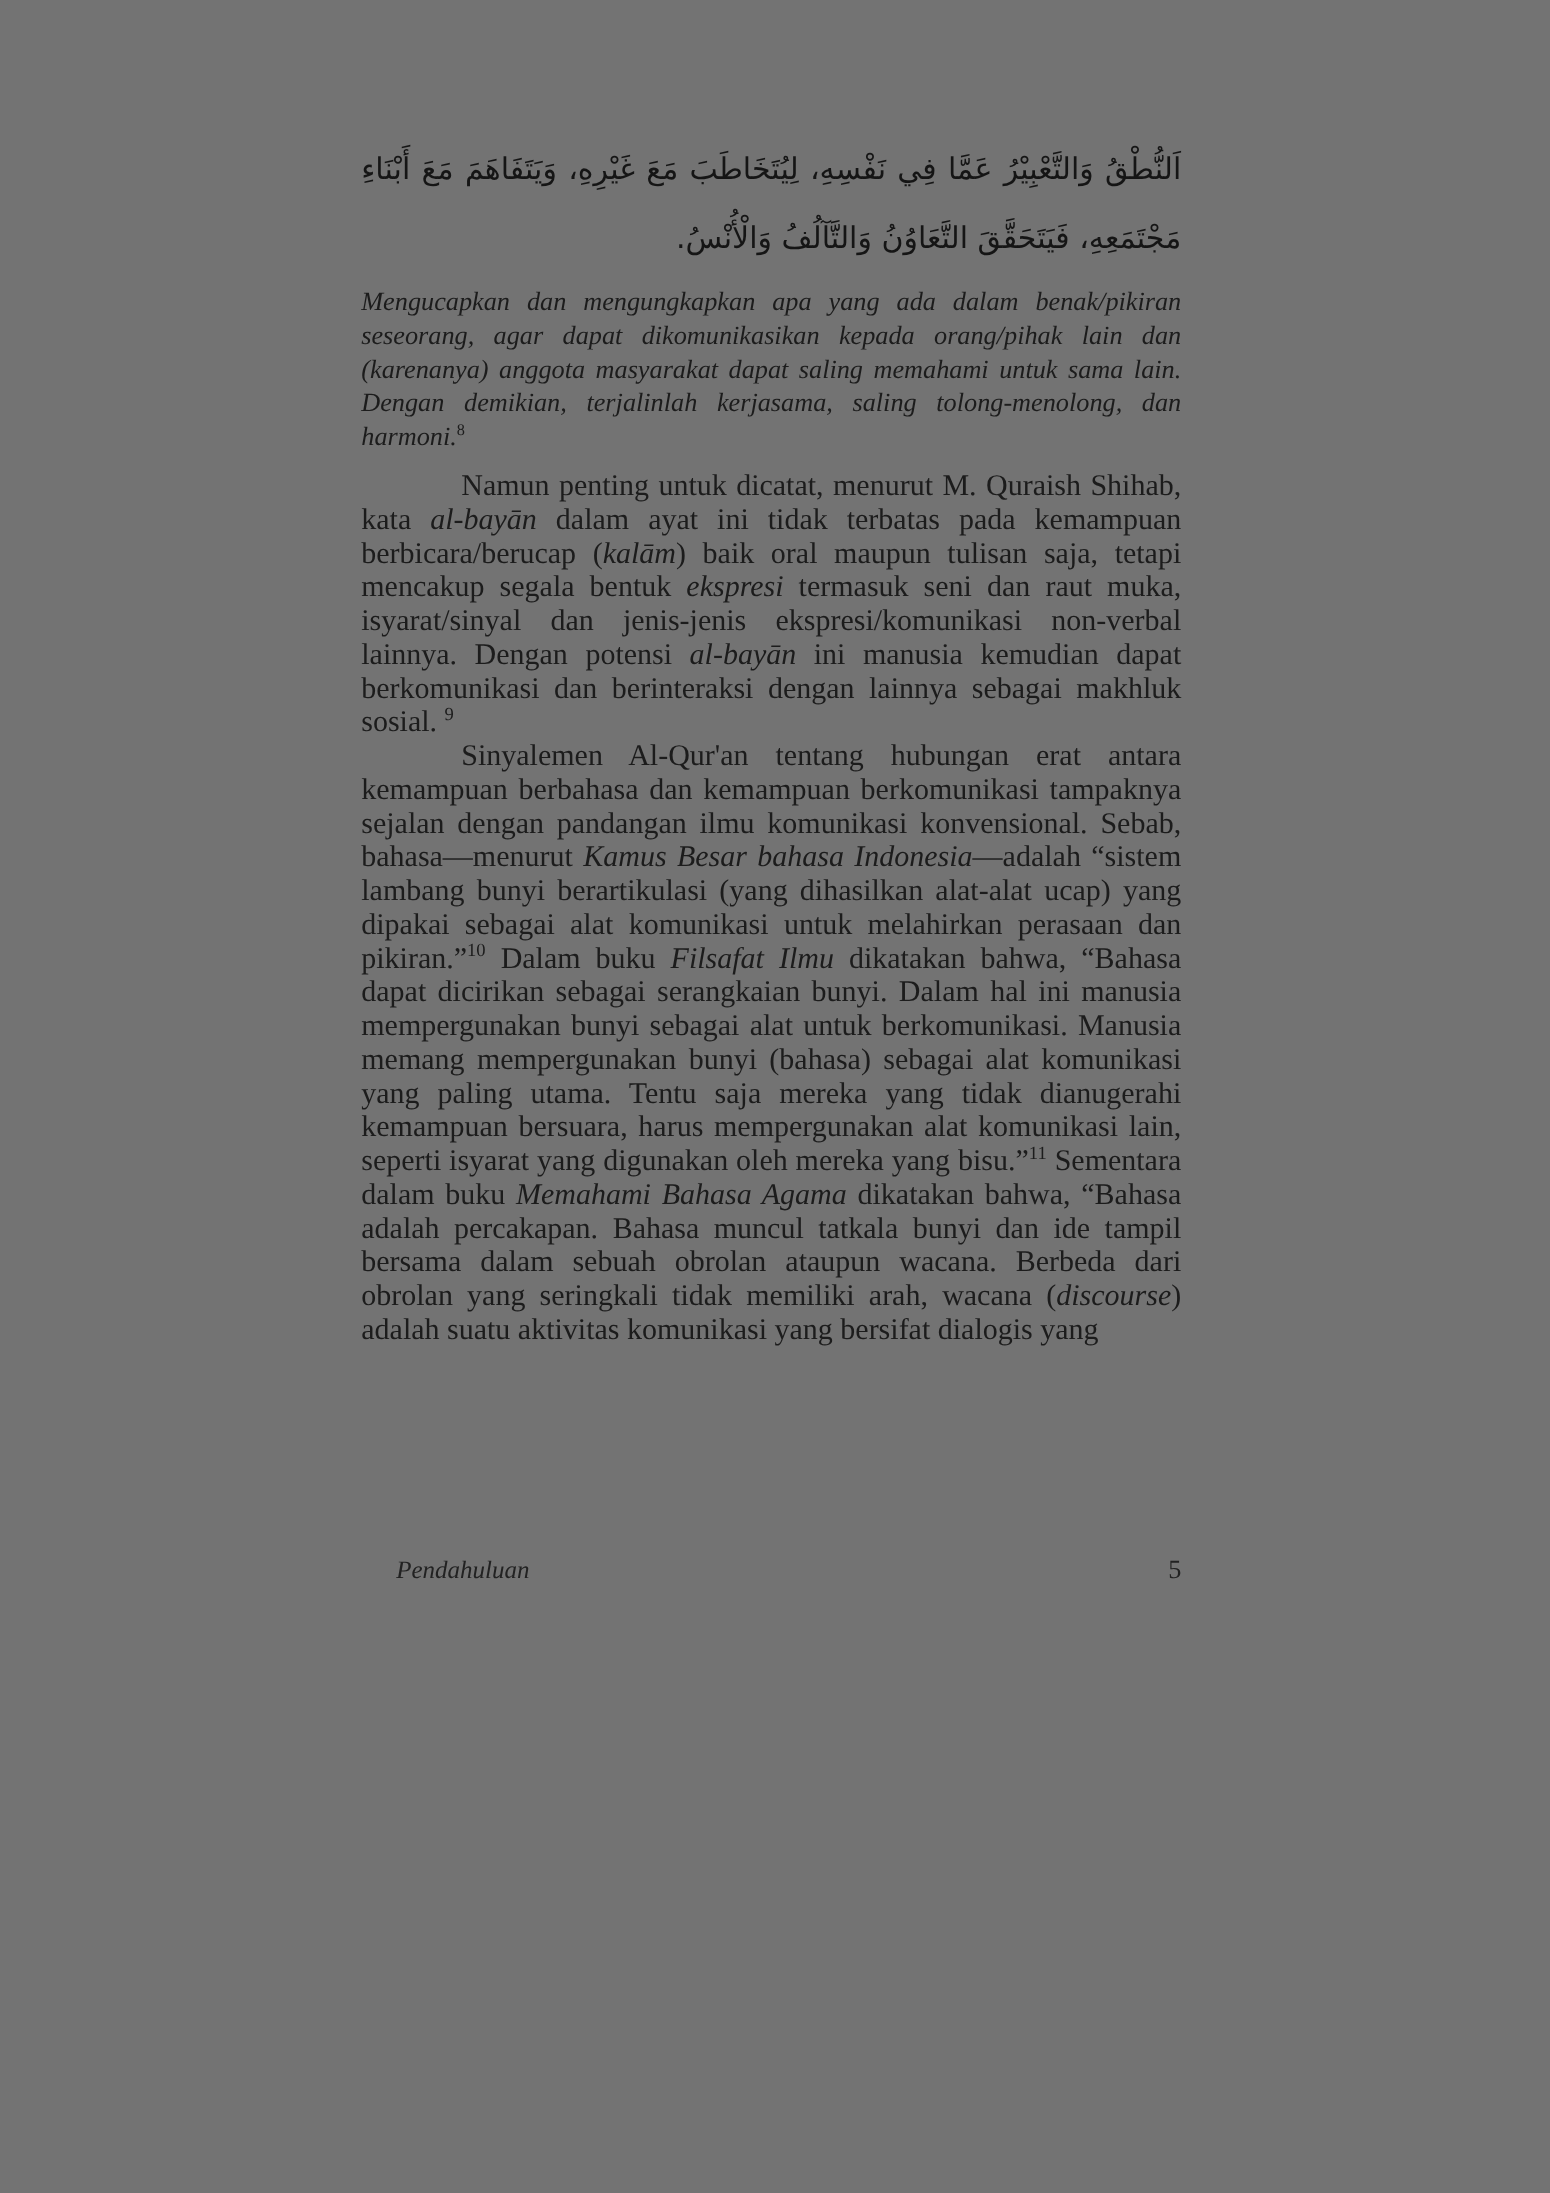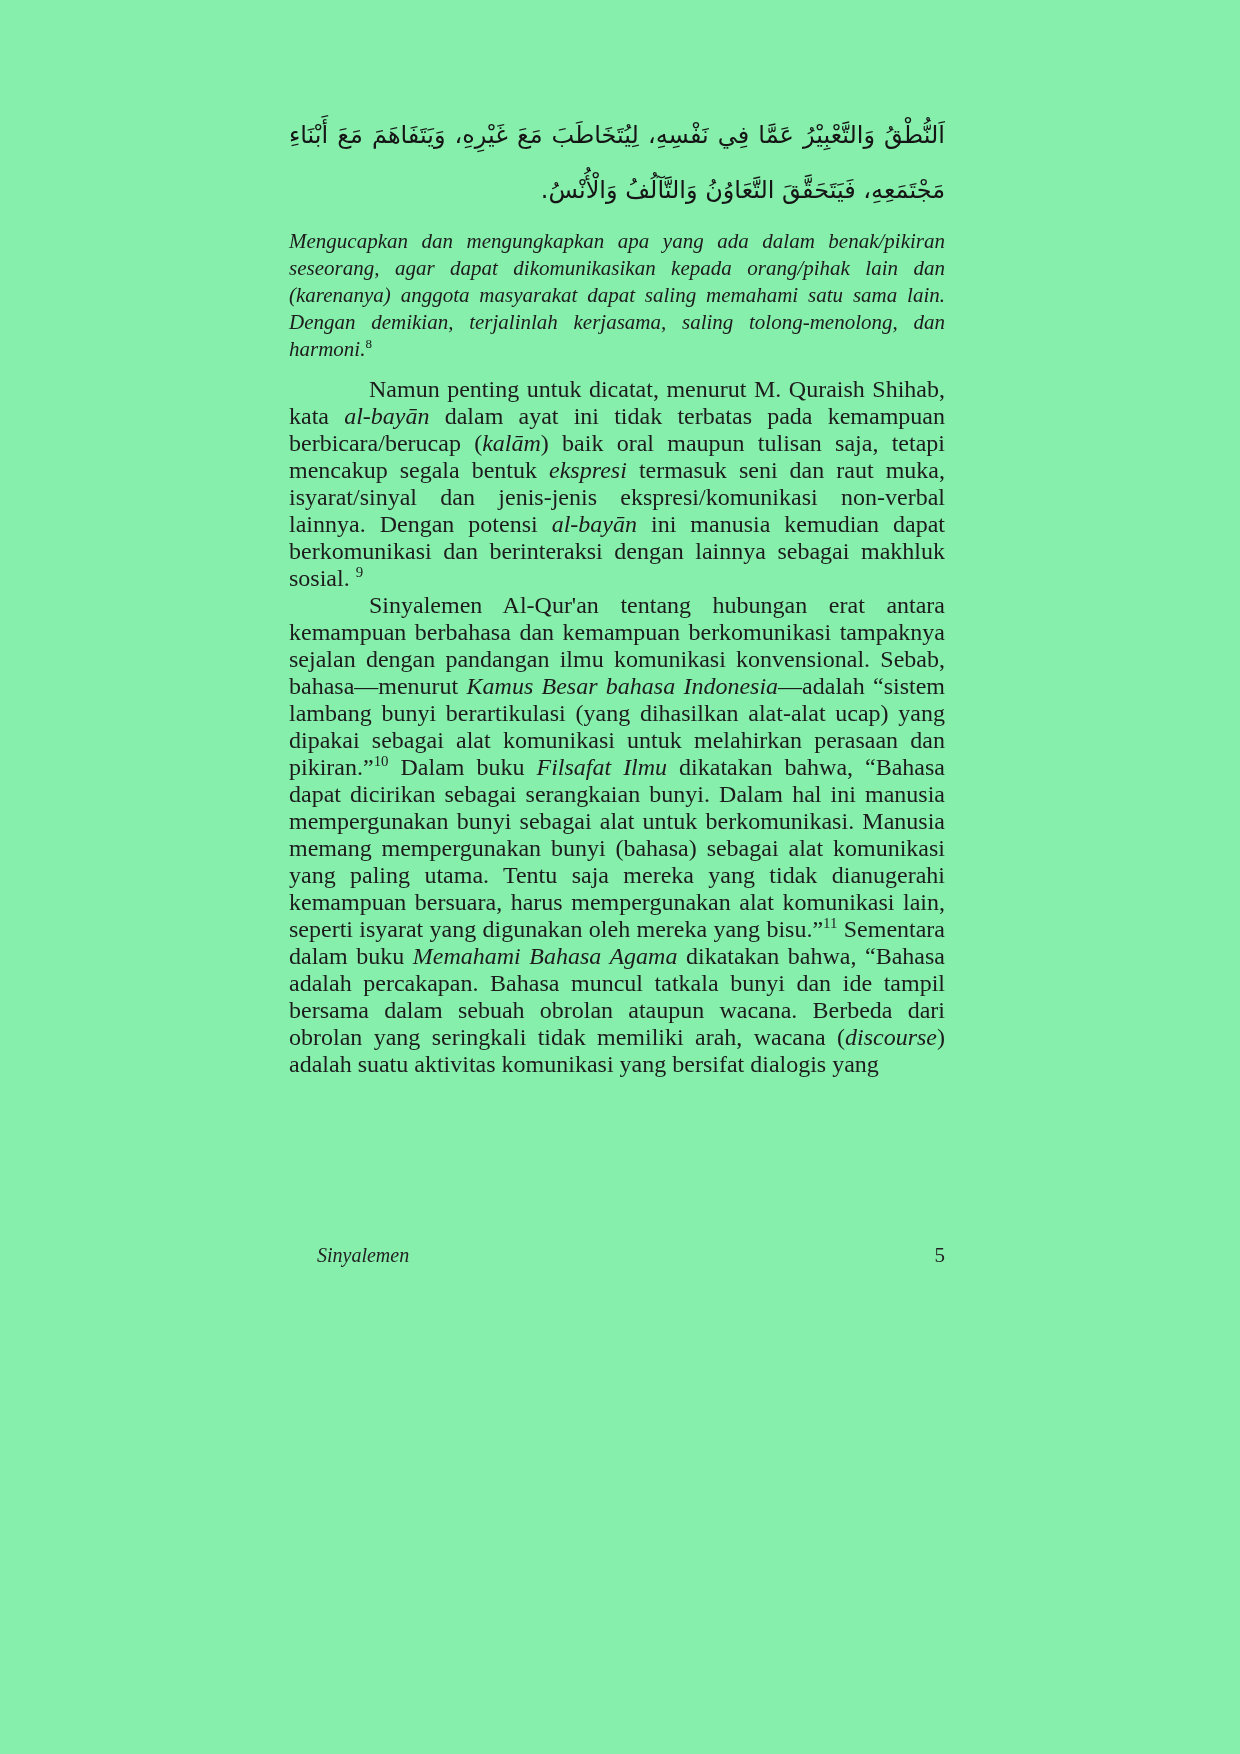--- a/index.html
+++ b/index.html
@@ -4,21 +4,21 @@
 <style>
   html, body {
     margin: 0;
     padding: 0;
     background: #ffffff;
   }
   .page {
     position: relative;
     width: 1240px;
     height: 1754px;
-    background: #86efac;
+    background: #737373;
     color: #1c1c1c;
     font-family: "Liberation Serif", serif;
     overflow: hidden;
   }
   .content {
     position: absolute;
     left: 289px;
     top: 108px;
     width: 656px;
   }
@@ -88,26 +88,26 @@
 
 <div class="page">
 
   <div class="content">
 
     <div class="arabic">
       <div class="ar-line-1">اَلنُّطْقُ وَالتَّعْبِيْرُ عَمَّا فِي نَفْسِهِ، لِيُتَخَاطَبَ مَعَ غَيْرِهِ، وَيَتَفَاهَمَ مَعَ أَبْنَاءِ</div>
       <div class="ar-line-2">مَجْتَمَعِهِ، فَيَتَحَقَّقَ التَّعَاوُنُ وَالتَّآلُفُ وَالْأُنْسُ.</div>
     </div>
 
-    <div class="quote"><i>Mengucapkan dan mengungkapkan apa yang ada dalam benak/pikiran seseorang, agar dapat dikomunikasikan kepada orang/pihak lain dan (karenanya) anggota masyarakat dapat saling memahami satu sama lain. Dengan demikian, terjalinlah kerjasama, saling tolong-menolong, dan harmoni.</i><sup>8</sup></div>
+    <div class="quote"><i>Mengucapkan dan mengungkapkan apa yang ada dalam benak/pikiran seseorang, agar dapat dikomunikasikan kepada orang/pihak lain dan (karenanya) anggota masyarakat dapat saling memahami untuk sama lain. Dengan demikian, terjalinlah kerjasama, saling tolong-menolong, dan harmoni.</i><sup>8</sup></div>
 
     <p class="body-para first"><span>Namun penting untuk dicatat, menurut M. Quraish Shihab, kata </span><i>al-bayān</i><span> dalam ayat ini tidak terbatas pada kemampuan berbicara/berucap (</span><i>kalām</i><span>) baik oral maupun tulisan saja, tetapi mencakup segala bentuk </span><i>ekspresi</i><span> termasuk seni dan raut muka, isyarat/sinyal dan jenis-jenis ekspresi/komunikasi non-verbal lainnya. Dengan potensi </span><i>al-bayān</i><span> ini manusia kemudian dapat berkomunikasi dan berinteraksi dengan lainnya sebagai makhluk sosial. </span><sup>9</sup></p>
 
     <p class="body-para"><span>Sinyalemen Al-Qur'an tentang hubungan erat antara kemampuan berbahasa dan kemampuan berkomunikasi tampaknya sejalan dengan pandangan ilmu komunikasi konvensional. Sebab, bahasa—menurut </span><i>Kamus Besar bahasa Indonesia</i><span>—adalah “sistem lambang bunyi berartikulasi (yang dihasilkan alat-alat ucap) yang dipakai sebagai alat komunikasi untuk melahirkan perasaan dan pikiran.”</span><sup>10</sup><span> Dalam buku </span><i>Filsafat Ilmu</i><span> dikatakan bahwa, “Bahasa dapat dicirikan sebagai serangkaian bunyi. Dalam hal ini manusia mempergunakan bunyi sebagai alat untuk berkomunikasi. Manusia memang mempergunakan bunyi (bahasa) sebagai alat komunikasi yang paling utama. Tentu saja mereka yang tidak dianugerahi kemampuan bersuara, harus mempergunakan alat komunikasi lain, seperti isyarat yang digunakan oleh mereka yang bisu.”</span><sup>11</sup><span> Sementara dalam buku </span><i>Memahami Bahasa Agama</i><span> dikatakan bahwa, “Bahasa adalah percakapan. Bahasa muncul tatkala bunyi dan ide tampil bersama dalam sebuah obrolan ataupun wacana. Berbeda dari obrolan yang seringkali tidak memiliki arah, wacana (</span><i>discourse</i><span>) adalah suatu aktivitas komunikasi yang bersifat dialogis yang</span></p>
 
   </div>
 
   <div class="footer">
-    <span class="footer-title">Sinyalemen</span>
+    <span class="footer-title">Pendahuluan</span>
     <span class="footer-page-number">5</span>
   </div>
 
 </div>
 
 </body></html>

